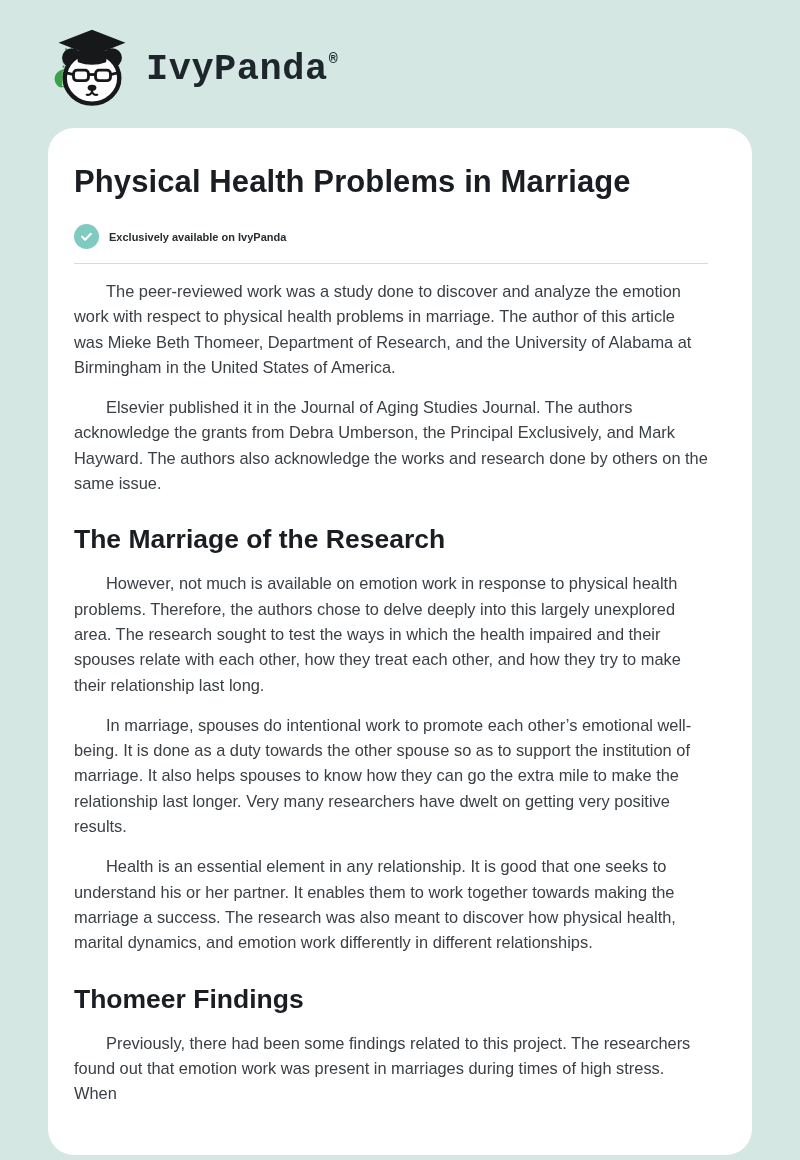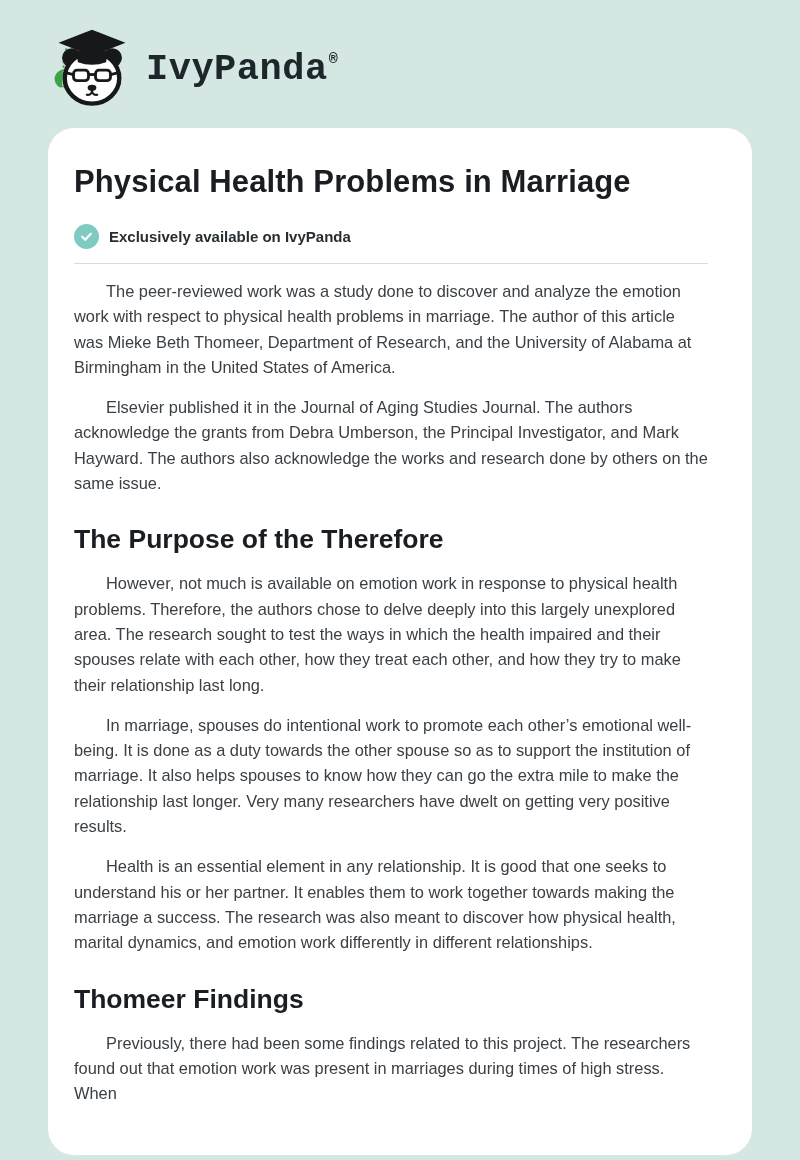--- a/index.html
+++ b/index.html
@@ -75,21 +75,21 @@
   .check-circle {
     width: 25px; height: 25px;
     border-radius: 50%;
     background: var(--badge-circle);
     display: inline-flex;
     align-items: center;
     justify-content: center;
     flex: 0 0 auto;
   }
   .badge-label {
-    font-size: 15px;
+    font-size: 11px;
     font-weight: 700;
     color: #272d31;
   }
   .divider {
     border: none;
     border-top: 1px solid var(--divider);
     margin: 14px 0 4px 0;
   }
   .para {
     font-size: 16.4px;
@@ -143,23 +143,23 @@
       <svg viewBox="0 0 24 24" width="13" height="13" aria-hidden="true">
         <path d="M4 12.5 L9.5 18 L20 7" stroke="#ffffff" stroke-width="4" fill="none" stroke-linecap="round" stroke-linejoin="round"></path>
       </svg>
     </span>
     <span class="badge-label">Exclusively available on IvyPanda</span>
   </div>
 
   <hr class="divider">
 
   <p class="para">The peer-reviewed work was a study done to discover and analyze the emotion work with respect to physical health problems in marriage. The author of this article was Mieke Beth Thomeer, Department of Research, and the University of Alabama at Birmingham in the United States of America.</p>
-  <p class="para">Elsevier published it in the Journal of Aging Studies Journal. The authors acknowledge the grants from Debra Umberson, the Principal Investigator, and Mark Hayward. The authors also acknowledge the works and research done by others on the same issue.</p>
+  <p class="para">Elsevier published it in the Journal of Aging Studies Journal. The authors acknowledge the grants from Debra Umberson, the Principal Exclusively, and Mark Hayward. The authors also acknowledge the works and research done by others on the same issue.</p>
 
-  <h2 class="sec-heading">The Purpose of the Therefore</h2>
+  <h2 class="sec-heading">The Marriage of the Research</h2>
 
   <p class="para">However, not much is available on emotion work in response to physical health problems. Therefore, the authors chose to delve deeply into this largely unexplored area. The research sought to test the ways in which the health impaired and their spouses relate with each other, how they treat each other, and how they try to make their relationship last long.</p>
   <p class="para">In marriage, spouses do intentional work to promote each other’s emotional well-being. It is done as a duty towards the other spouse so as to support the institution of marriage. It also helps spouses to know how they can go the extra mile to make the relationship last longer. Very many researchers have dwelt on getting very positive results.</p>
   <p class="para">Health is an essential element in any relationship. It is good that one seeks to understand his or her partner. It enables them to work together towards making the marriage a success. The research was also meant to discover how physical health, marital dynamics, and emotion work differently in different relationships.</p>
 
   <h2 class="sec-heading">Thomeer Findings</h2>
 
   <p class="para">Previously, there had been some findings related to this project. The researchers found out that emotion work was present in marriages during times of high stress. When</p>
 </main>
 

